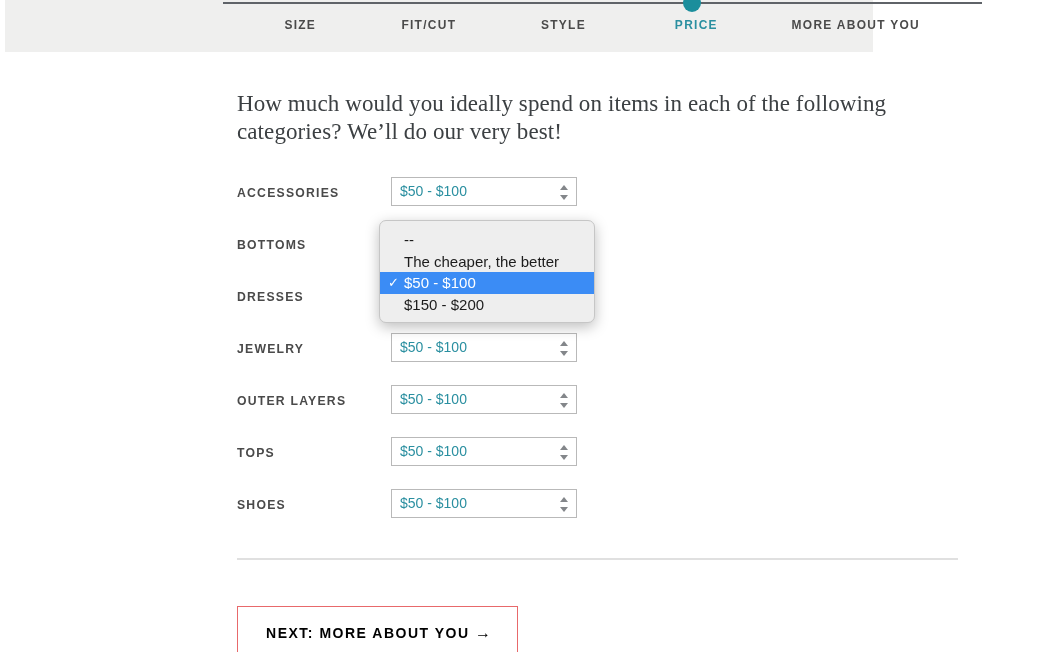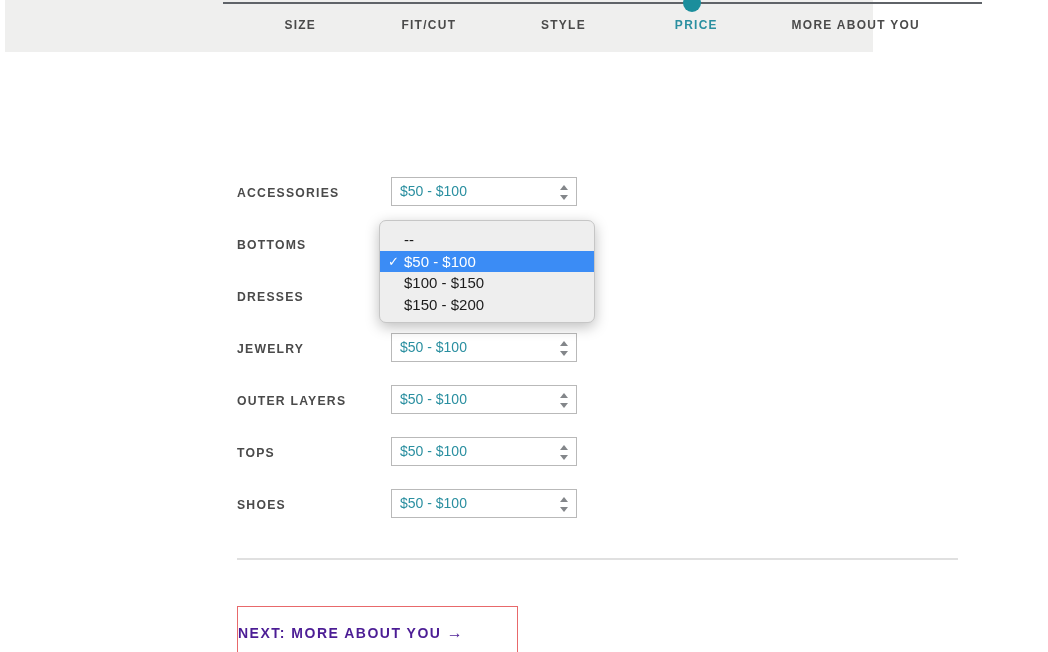--- a/index.html
+++ b/index.html
@@ -206,25 +206,26 @@
     border: 1px solid #e8696b;
     box-sizing: border-box;
     background: #ffffff;
     cursor: pointer;
   }
   .next-label {
     position: absolute;
     left: 0;
     top: 17px;
     width: 281px;
+    text-align: center;
     font-family: "Liberation Sans", sans-serif;
     font-size: 14px;
     font-weight: 600;
     letter-spacing: 1.5px;
-    color: #4c1d95;
+    color: #000000;
     white-space: nowrap;
   }
   .next-arrow {
     font-weight: 400;
     letter-spacing: 0;
     font-size: 16px;
   }
 </style>
 </head>
 <body>
@@ -236,20 +237,21 @@
       <div class="tab" style="left: 60px;">SIZE</div>
       <div class="tab" style="left: 176px;">FIT/CUT</div>
       <div class="tab" style="left: 316px;">STYLE</div>
       <div class="tab active" style="left: 450px;">PRICE</div>
       <div class="tab" style="left: 563px;">MORE ABOUT YOU</div>
     </div>
 </div>
 
 <div class="content">
 
+  <div class="heading">How much would you ideally spend on items in each of the following categories? We’ll do our very best!</div>
 
   <div class="form-rows" id="rows-container">
       <div class="form-row">
         <div class="row-label">ACCESSORIES</div>
         <div class="select-box">
           <div class="select-value">$50 - $100</div>
           <div class="stepper">
             <span class="up"></span>
             <span class="down"></span>
           </div>
@@ -312,22 +314,22 @@
           <div class="stepper">
             <span class="up"></span>
             <span class="down"></span>
           </div>
         </div>
       </div>
     </div>
 
   <div class="dropdown" id="dropdown-container">
       <div class="dd-item"><span>--</span></div>
+      <div class="dd-item"><span>The cheaper, the better</span></div>
       <div class="dd-item selected"><span class="dd-check">✓</span><span>$50 - $100</span></div>
-      <div class="dd-item"><span>$100 - $150</span></div>
       <div class="dd-item"><span>$150 - $200</span></div>
     </div>
 
   <div class="divider"></div>
 
   <div class="next-button">
     <div class="next-label">
       <span>NEXT: MORE ABOUT YOU</span>
       <span class="next-arrow">→</span>
     </div>

